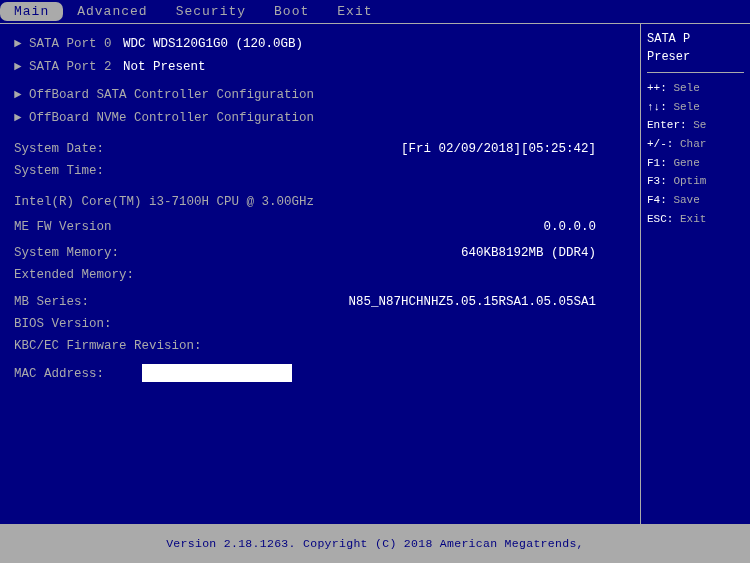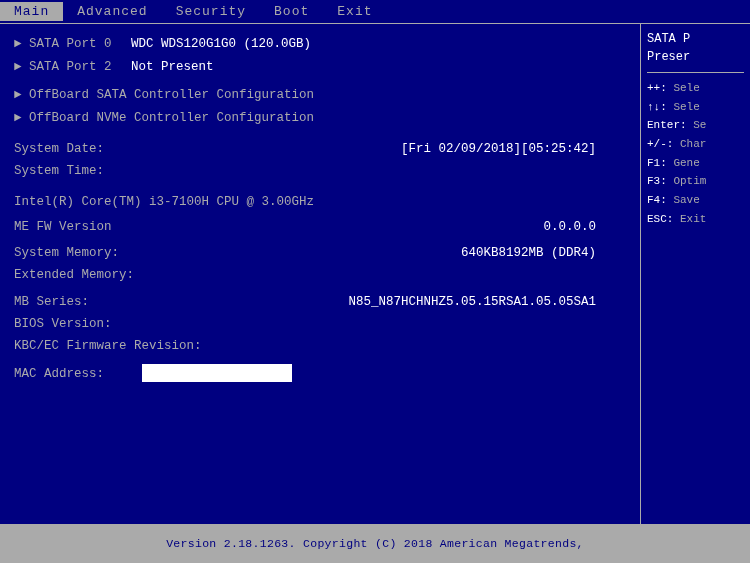--- a/index.html
+++ b/index.html
@@ -27,20 +27,21 @@
       display: flex;
       flex-direction: row;
       padding: 2px 0;
       border-bottom: 1px solid #aaa;
     }
     .menu-item {
       color: #aaaaaa;
       font-size: 13px;
       padding: 2px 14px;
       letter-spacing: 1px;
+      border-radius: 7px;
     }
     .menu-item.active {
       background: #aaaaaa;
       color: #000080;
     }
 
     
     .main-content {
       display: flex;
       flex: 1;
@@ -62,21 +63,21 @@
       align-items: flex-end;
       margin-bottom: 2px;
       font-family: Liberation Mono, monospace;
     }
 
     .row-label {
       color: #aaaaaa;
     }
     .row-value {
       color: #ffffff;
-      margin-left: 12px;
+      margin-left: 4px;
     }
 
     .info-row {
       display: flex;
       margin-bottom: 1px;
     }
 
     .cpu-line {
       color: #aaaaaa;
       font-size: 12.5px;

